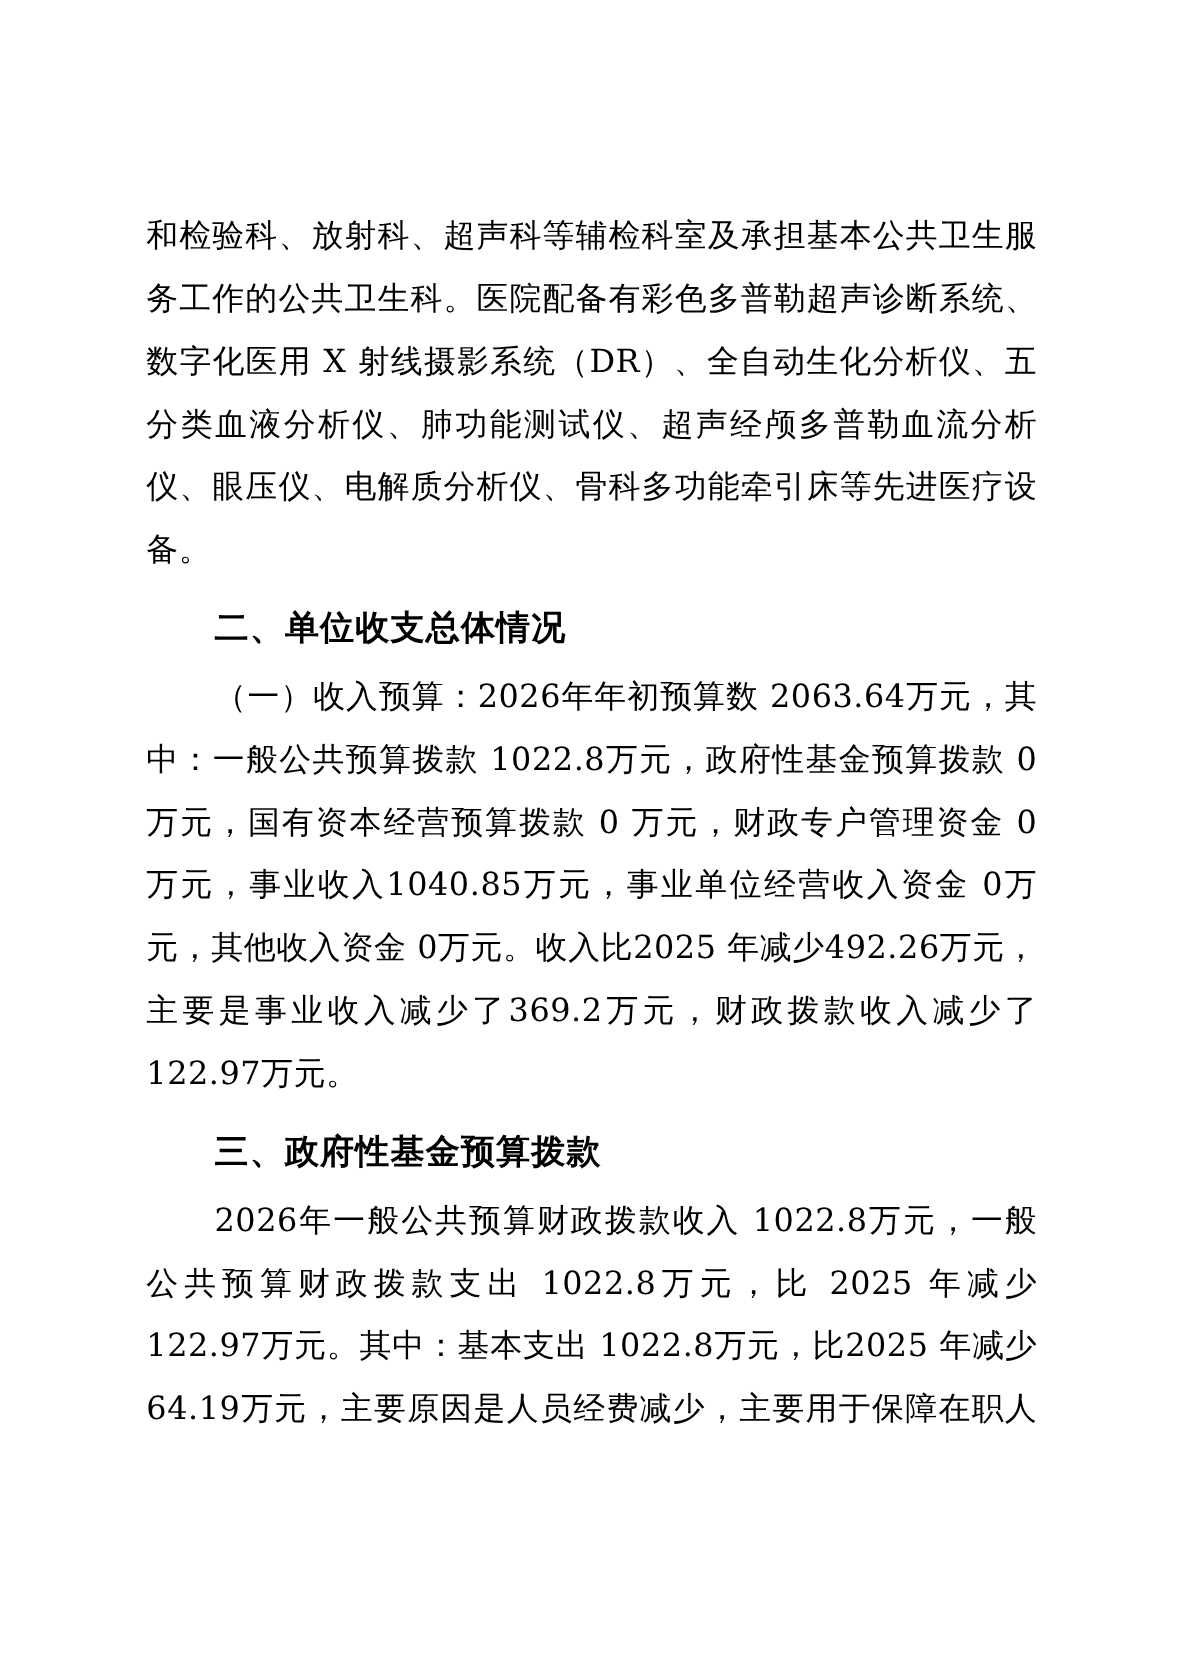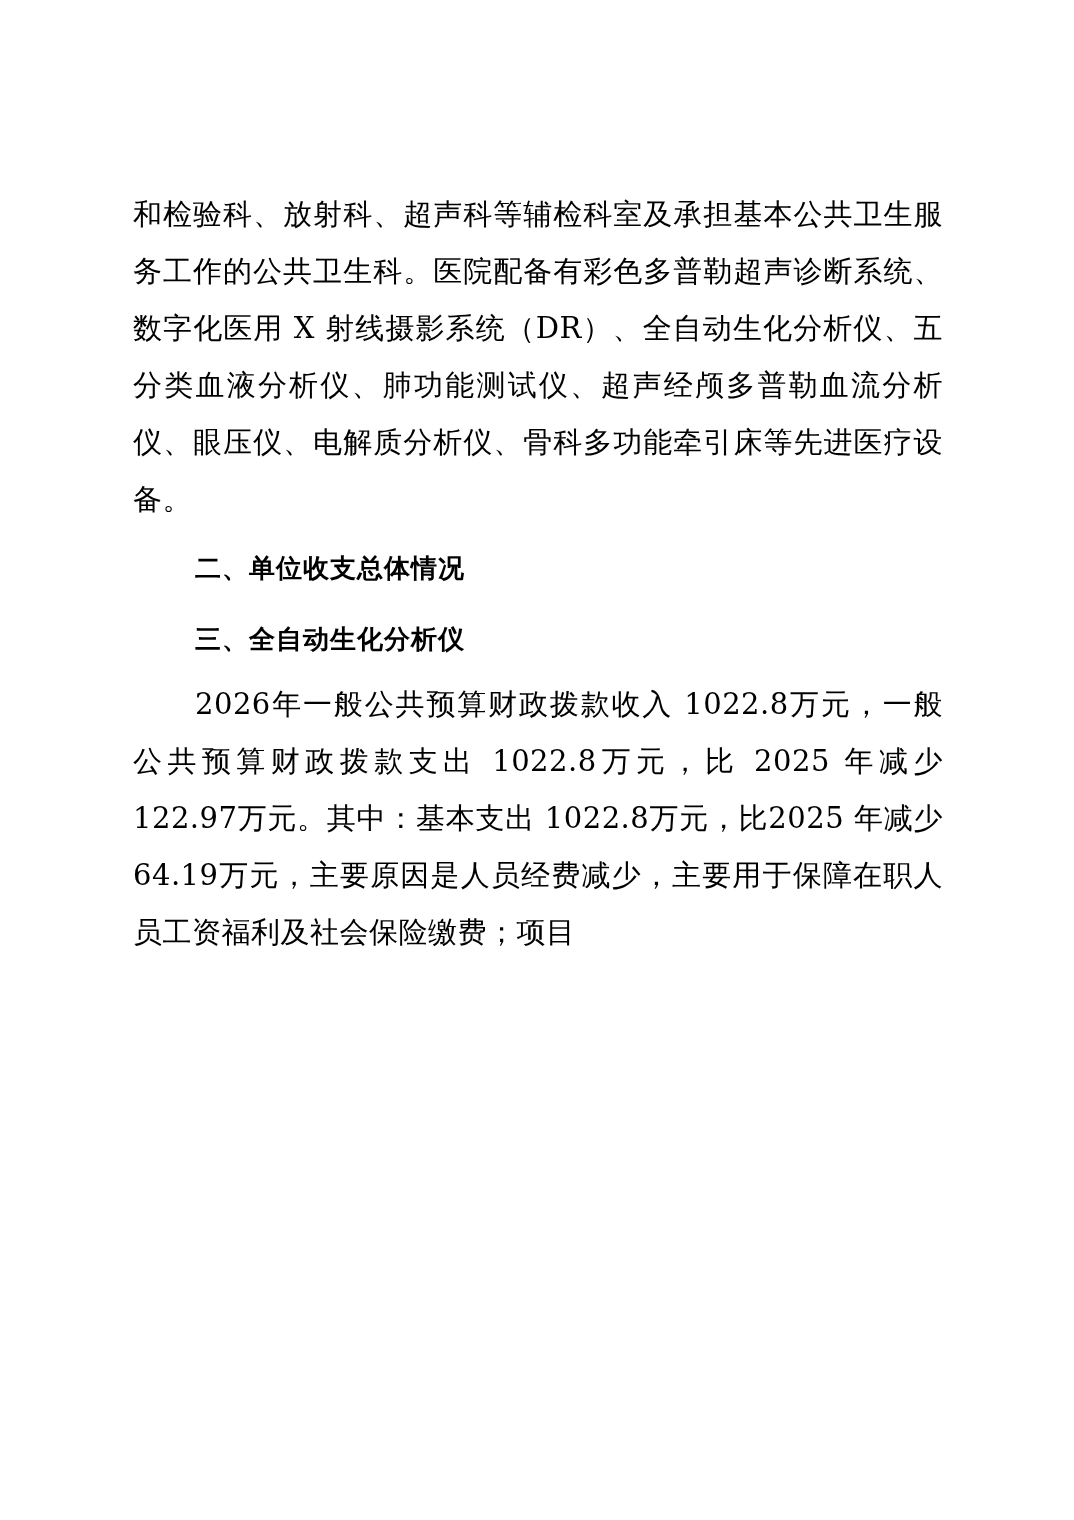--- a/index.html
+++ b/index.html
@@ -29,25 +29,25 @@
     line-height: 57px;
     text-align: justify;
     text-justify: inter-ideograph;
     letter-spacing: 0.5px;
   }
   p.indent {
     text-indent: 62px;
   }
   h2.section {
     margin: 14px 0 6px 0;
-    font-size: 26px;
+    font-size: 31px;
     line-height: 57px;
     font-weight: bold;
     text-indent: 62px;
-    font-family: Liberation Mono, monospace;
+    font-family: Liberation Sans, sans-serif;
     letter-spacing: 1px;
   }
   .footer {
     position: absolute;
     left: 0;
     top: 1368px;
     width: 1074px;
     text-align: center;
     font-size: 25px;
     font-family: "DejaVu Serif", serif;
@@ -57,22 +57,23 @@
 </head>
 <body>
 
 <div class="page">
   <div class="content">
 
     <p class="body-text">和检验科、放射科、超声科等辅检科室及承担基本公共卫生服务工作的公共卫生科。医院配备有彩色多普勒超声诊断系统、数字化医用 X 射线摄影系统（DR）、全自动生化分析仪、五分类血液分析仪、肺功能测试仪、超声经颅多普勒血流分析仪、眼压仪、电解质分析仪、骨科多功能牵引床等先进医疗设备。</p>
 
     <h2 class="section">二、单位收支总体情况</h2>
 
+    <p class="body-text indent">（一）收入预算：2026年年初预算数 2063.64万元，其中：一般公共预算拨款 1022.8万元，政府性基金预算拨款 0万元，国有资本经营预算拨款 0 万元，财政专户管理资金 0 万元，事业收入1040.85万元，事业单位经营收入资金 0万元，其他收入资金 0万元。收入比2025 年减少492.26万元，主要是事业收入减少了369.2万元，财政拨款收入减少了122.97万元。</p>
 
 
-    <h2 class="section">三、全自动生化分析仪</h2>
+    <h2 class="section">三、政府性基金预算拨款</h2>
 
     <p class="body-text indent">2026年一般公共预算财政拨款收入 1022.8万元，一般公共预算财政拨款支出 1022.8万元，比 2025 年减少122.97万元。其中：基本支出 1022.8万元，比2025 年减少64.19万元，主要原因是人员经费减少，主要用于保障在职人员工资福利及社会保险缴费；项目</p>
 
   </div>
 
   <div class="footer">— 2 —</div>
 </div>
 
 </body></html>

